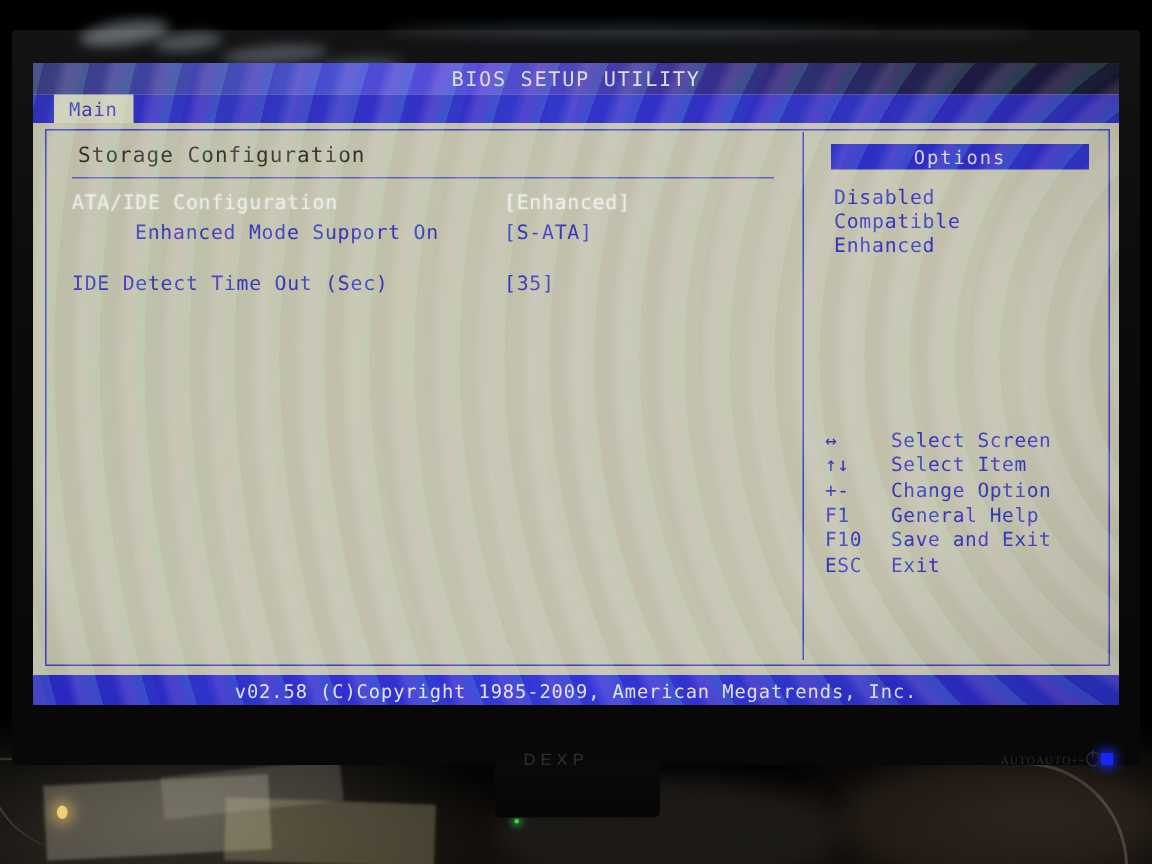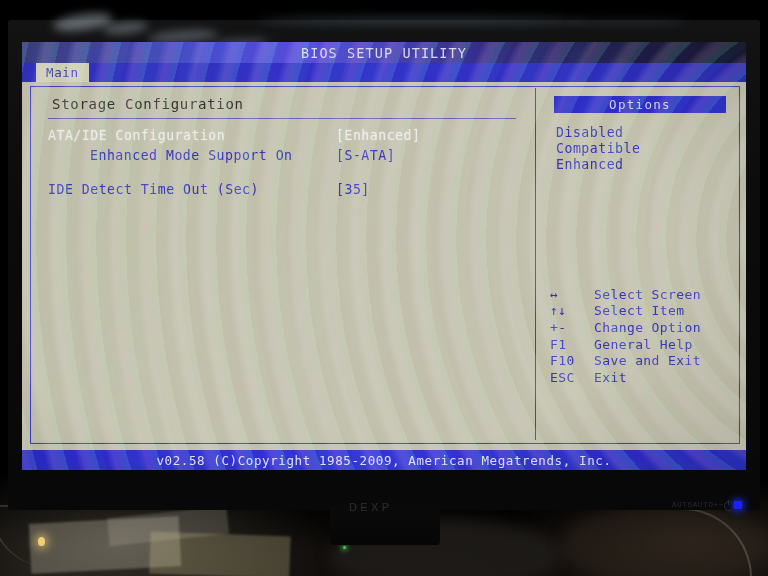--- a/index.html
+++ b/index.html
@@ -111,22 +111,22 @@
   .keyrow .d{white-space:pre;}
 
   .footer{position:absolute;left:0;bottom:0;width:724px;height:20px;
     background:linear-gradient(90deg,#1a1ac6 0%,#2424d6 50%,#1818bc 100%);
     color:#dfe2f2;font-size:12.5px;letter-spacing:.6px;
     display:flex;align-items:center;justify-content:center;z-index:5;}
 
   
   .brand{position:absolute;left:341px;top:481px;color:#2d2f31;font-size:11px;
     letter-spacing:3.4px;font-family:"Liberation Sans",sans-serif;z-index:20;}
-  .ctrls{position:absolute;right:18px;top:481px;display:flex;gap:0;z-index:20;
-    font-family:Liberation Mono, monospace;font-size:7.5px;color:#2a2c2e;letter-spacing:.7px;}
+  .ctrls{position:absolute;right:18px;top:481px;display:flex;align-items:center;gap:0;z-index:20;
+    font-family:Liberation Serif, serif;font-size:7.5px;color:#2a2c2e;letter-spacing:.7px;}
   .ctrls span{display:inline-block;}
   .pwr{width:8px;height:8px;border:1px solid #2a2c2e;border-radius:50%;position:relative;}
   .pwr::after{content:"";position:absolute;left:3px;top:-2px;width:1px;height:5px;background:#2a2c2e;}
   .led{width:8px;height:8px;background:#1824ff;box-shadow:0 0 7px 2px rgba(30,50,255,.75);}
   .stand-neck{position:absolute;left:330px;top:505px;width:110px;height:40px;
     background:linear-gradient(#0a0a0b,#060607);border-radius:4px;z-index:15;}
 </style>
 </head>
 <body>
 

